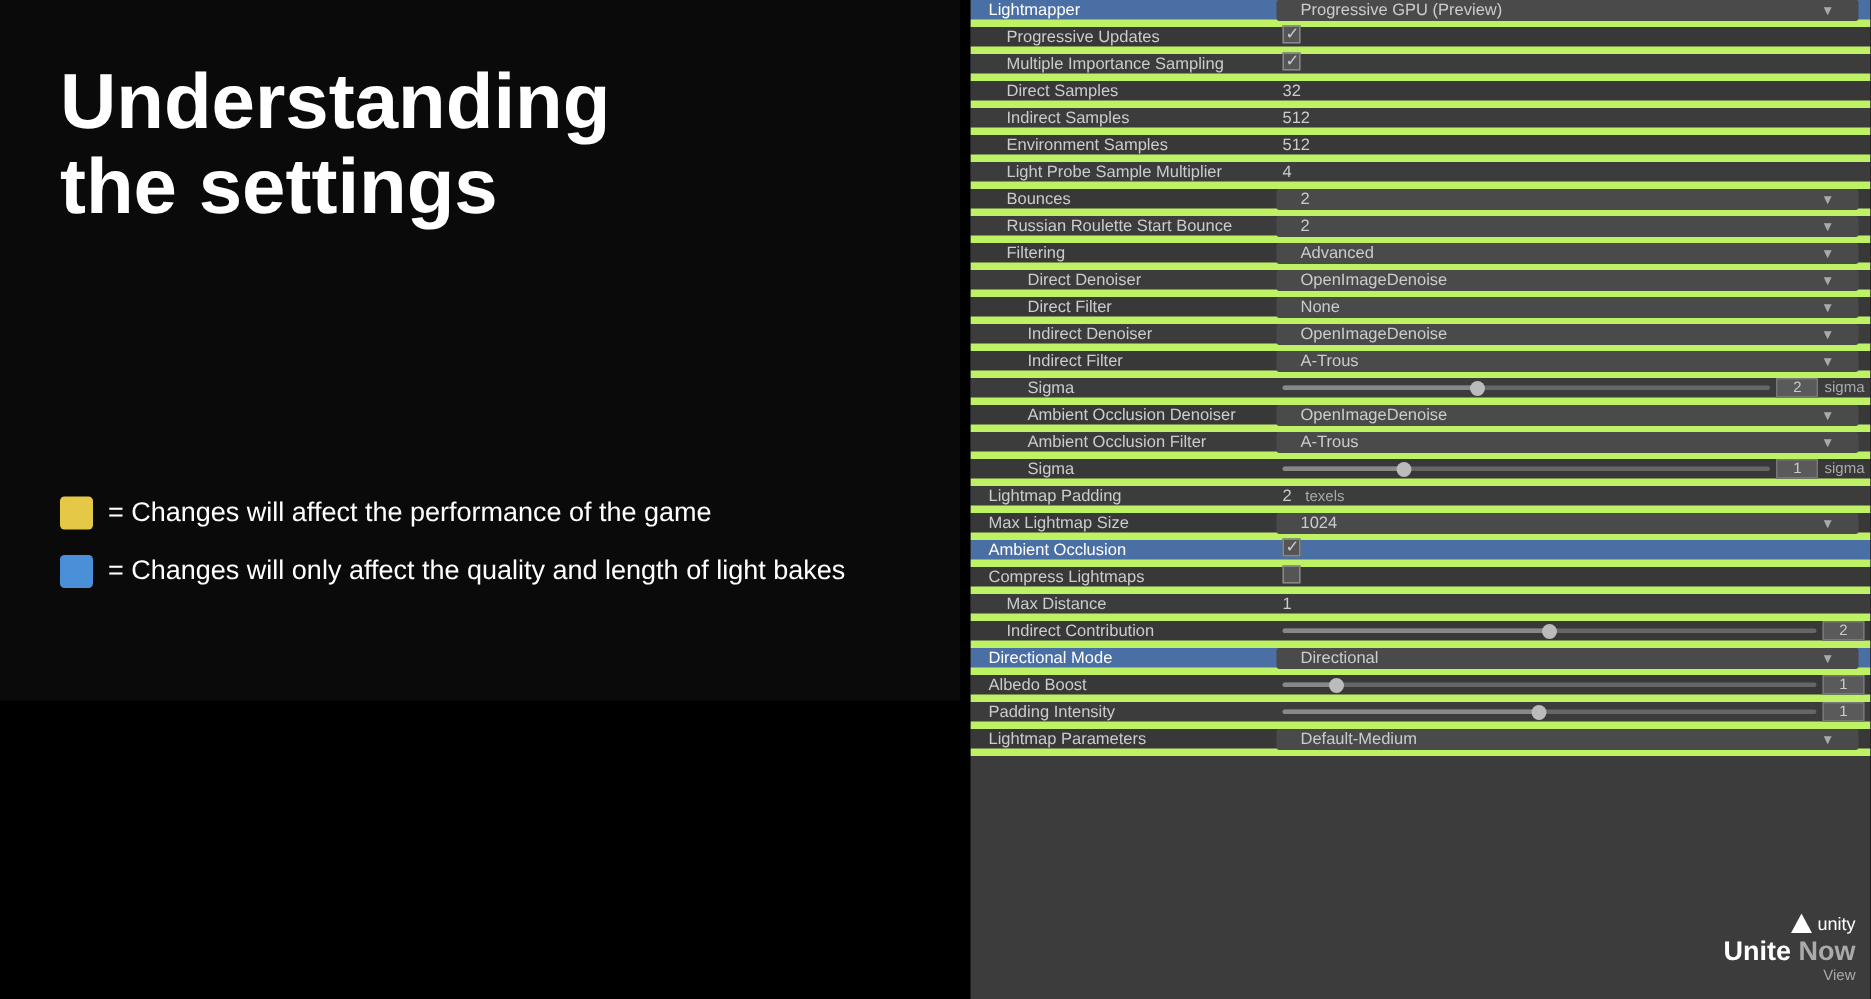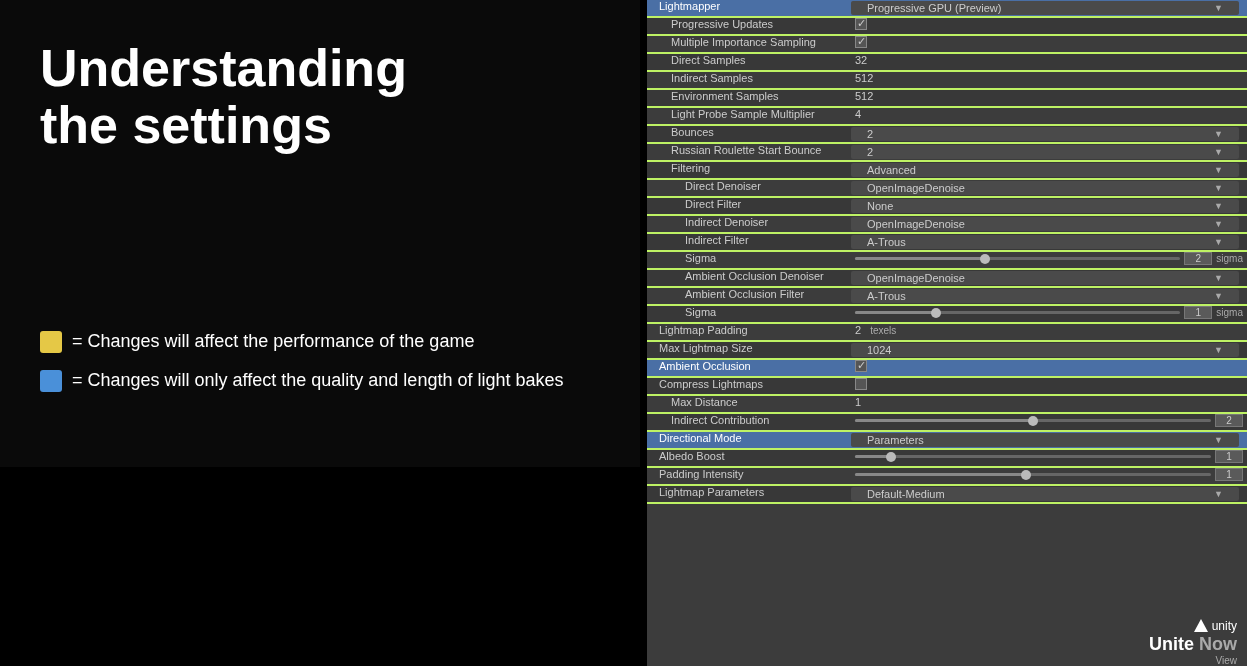--- a/index.html
+++ b/index.html
@@ -76,23 +76,24 @@
     .settings-container {
       width: 100%;
       height: 100%;
       font-size: 11px;
       color: #ccc;
       overflow-y: auto;
     }
 
     .settings-row {
       display: flex;
+      align-items: center;
       height: 18px;
       padding: 0 4px;
-      border-bottom: 2px solid #bef264;
+      border-bottom: 5px solid #bef264;
     }
 
     .settings-row:nth-child(even) {
       background: #383838;
     }
     .settings-row:nth-child(odd) {
       background: #3c3c3c;
     }
 
     .settings-row.highlighted {
@@ -194,21 +195,21 @@
     }
 
     .slider-unit {
       font-size: 10px;
       color: #aaa;
     }
 
     
     .unite-logo {
       position: absolute;
-      bottom: 0;
+      bottom: 10px;
       right: 10px;
       color: #fff;
       font-size: 10px;
       text-align: right;
     }
   </style>
 </head>
 <body>
 
 <div class="left-panel">
@@ -421,21 +422,21 @@
           </div>
           <span class="slider-num">2</span>
         </div>
       </span>
     </div>
 
 
     <div class="settings-row highlighted">
       <span class="row-label">Directional Mode</span>
       <span class="row-value dropdown-val">
-        <span>Parameters</span>
+        <span>Directional</span>
         <span class="dropdown-arrow">▼</span>
       </span>
     </div>
 
     <div class="settings-row">
       <span class="row-label">Albedo Boost</span>
       <span class="row-value">
         <div class="slider-row">
           <div class="slider-track">
             <div class="slider-fill" style="width:10%;"></div>

